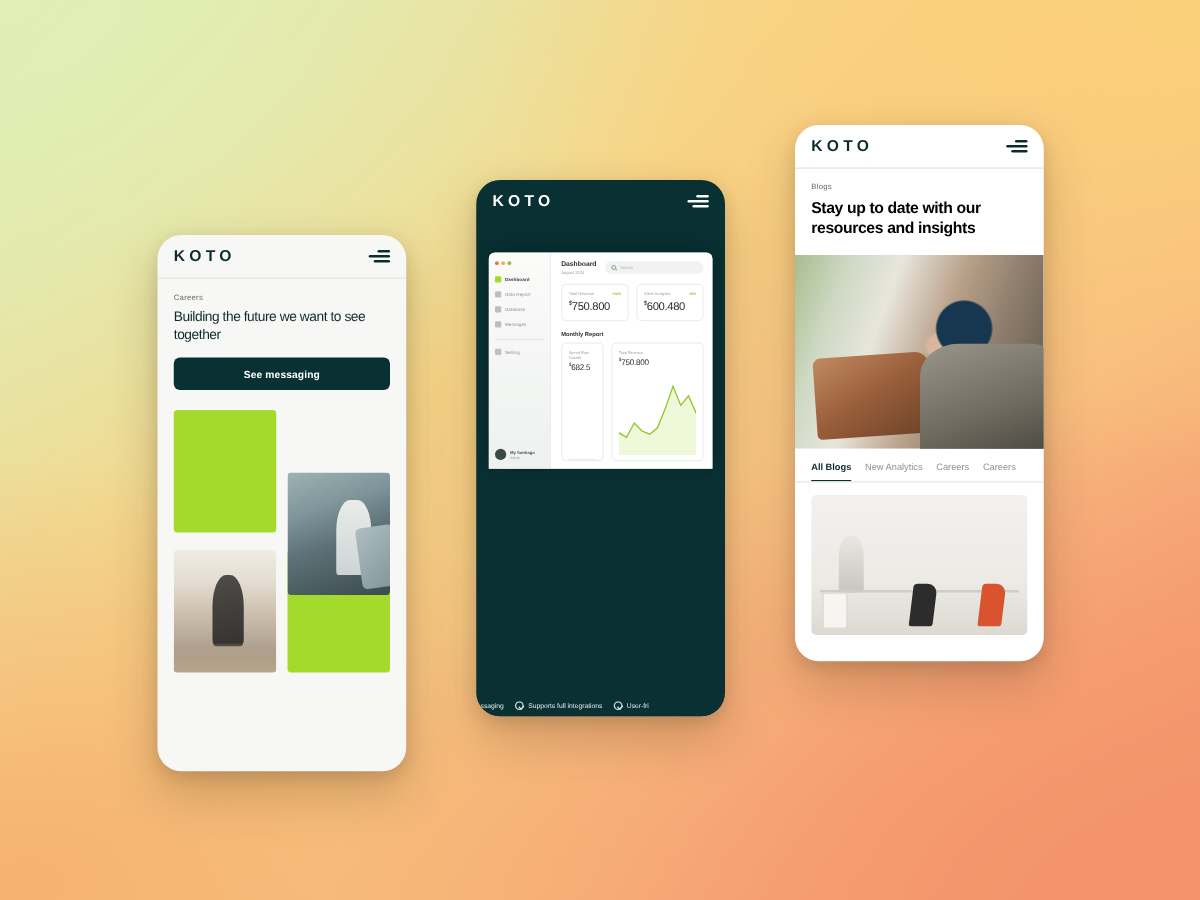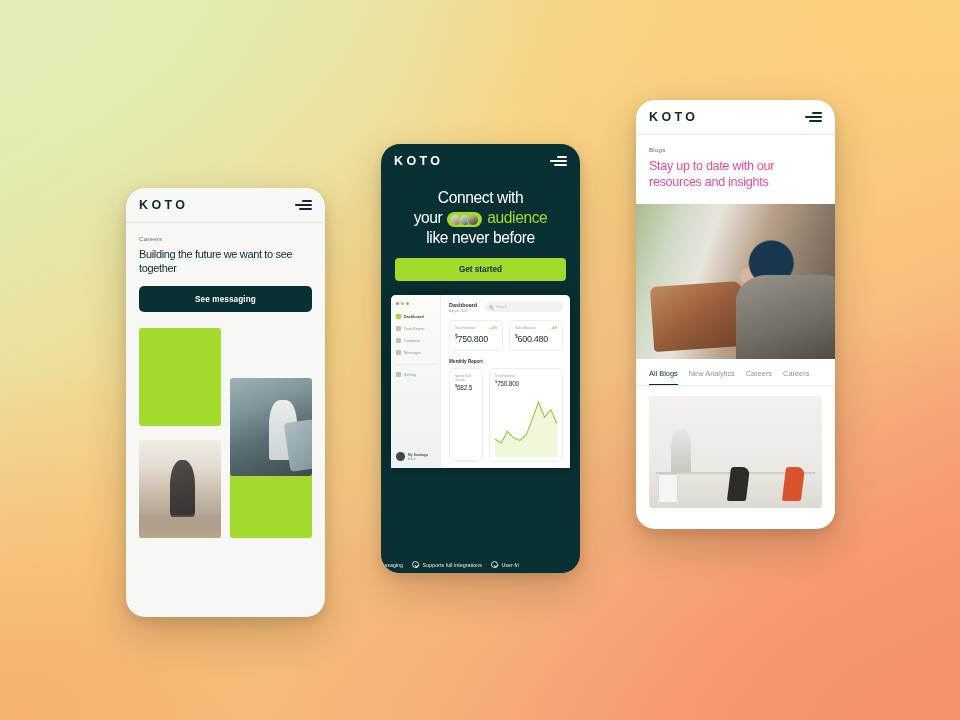--- a/index.html
+++ b/index.html
@@ -235,22 +235,22 @@
   .mq-check::after {
     content: ""; position: absolute; left: 1.6px; top: 1.6px;
     width: 3px; height: 1.6px; border-left: .8px solid #d6e2df; border-bottom: .8px solid #d6e2df;
     transform: rotate(-45deg);
   }
   .mq-tx { font-size: 5.4px; color: #e2ebe8; }
 
   
   .blog-hero { padding: 11px 13px 13px; }
   .h1-blog {
-    font-size: 12.6px; line-height: 1.3; font-weight: 400;
-    color: #ec4899; letter-spacing: -.3px;
+    font-size: 12.6px; line-height: 1.3; font-weight: 700;
+    color: #000000; letter-spacing: -.3px;
   }
   .blog-photo { height: 155px; width: 100%; position: relative; overflow: hidden; }
   .ph-beanie {
     width: 100%; height: 100%;
     background:
       radial-gradient(circle at 68% 38%, #16374f 0 13%, rgba(22,55,79,0) 14%),
       radial-gradient(ellipse at 61% 47%, #d8b79c 0 9%, rgba(216,183,156,0) 11%),
       linear-gradient(110deg, #a8bd8e 0%, #cfd9c4 18%, #e8e6dc 34%, #b9a089 55%, #8c7c6b 74%, #5d5347 100%);
   }
   .ph-beanie::before {
@@ -265,21 +265,21 @@
   }
   .tabs {
     display: flex; align-items: flex-end; gap: 11px;
     padding: 10px 13px 0; border-bottom: 1px solid #e6e8e4;
     overflow: hidden; white-space: nowrap;
   }
   .tab {
     font-size: 7.4px; color: #8c938f; padding-bottom: 6px;
     border-bottom: 1.6px solid transparent; cursor: pointer;
   }
-  .tab.active { color: #0d2b2e; font-weight: 400; border-bottom-color: #0d2b2e; }
+  .tab.active { color: #0d2b2e; font-weight: 700; border-bottom-color: #0d2b2e; }
   .blog-card { margin: 10px 13px 0; height: 112px; border-radius: 4px; overflow: hidden; }
   .ph-office {
     width: 100%; height: 100%; position: relative;
     background: linear-gradient(180deg,#f2f1ee 0%,#eceae5 62%,#dcd9d2 100%);
   }
   .ph-office .desk {
     position: absolute; bottom: 30%; left: 4%; width: 92%; height: 2.5px; background: #cfccc5;
   }
   .ph-office .person {
     position: absolute; left: 13%; bottom: 30%; width: 11%; height: 40%;
@@ -334,34 +334,20 @@
   <div class="topbar">
     <div class="brand light">KOTO</div>
     <div class="hamburger light">
         <i></i>
         <i></i>
         <i></i>
       </div>
   </div>
 
   <div class="prod-hero">
-    <div class="h1-prod">
-      <div>Connect with</div>
-      <div>
-        <span>your</span>
-        <span class="avatar-pill">
-          <span class="av1"></span>
-          <span class="av2"></span>
-          <span class="av3"></span>
-        </span>
-        <span class="accent">audience</span>
-      </div>
-      <div>like never before</div>
-    </div>
-    <button class="btn-green">Get started</button>
   </div>
 
   <div class="dash-wrap">
     <div class="dash-side">
       <div class="dots">
           <i></i>
           <i></i>
           <i></i>
         </div>
       <div class="nav-item active">

